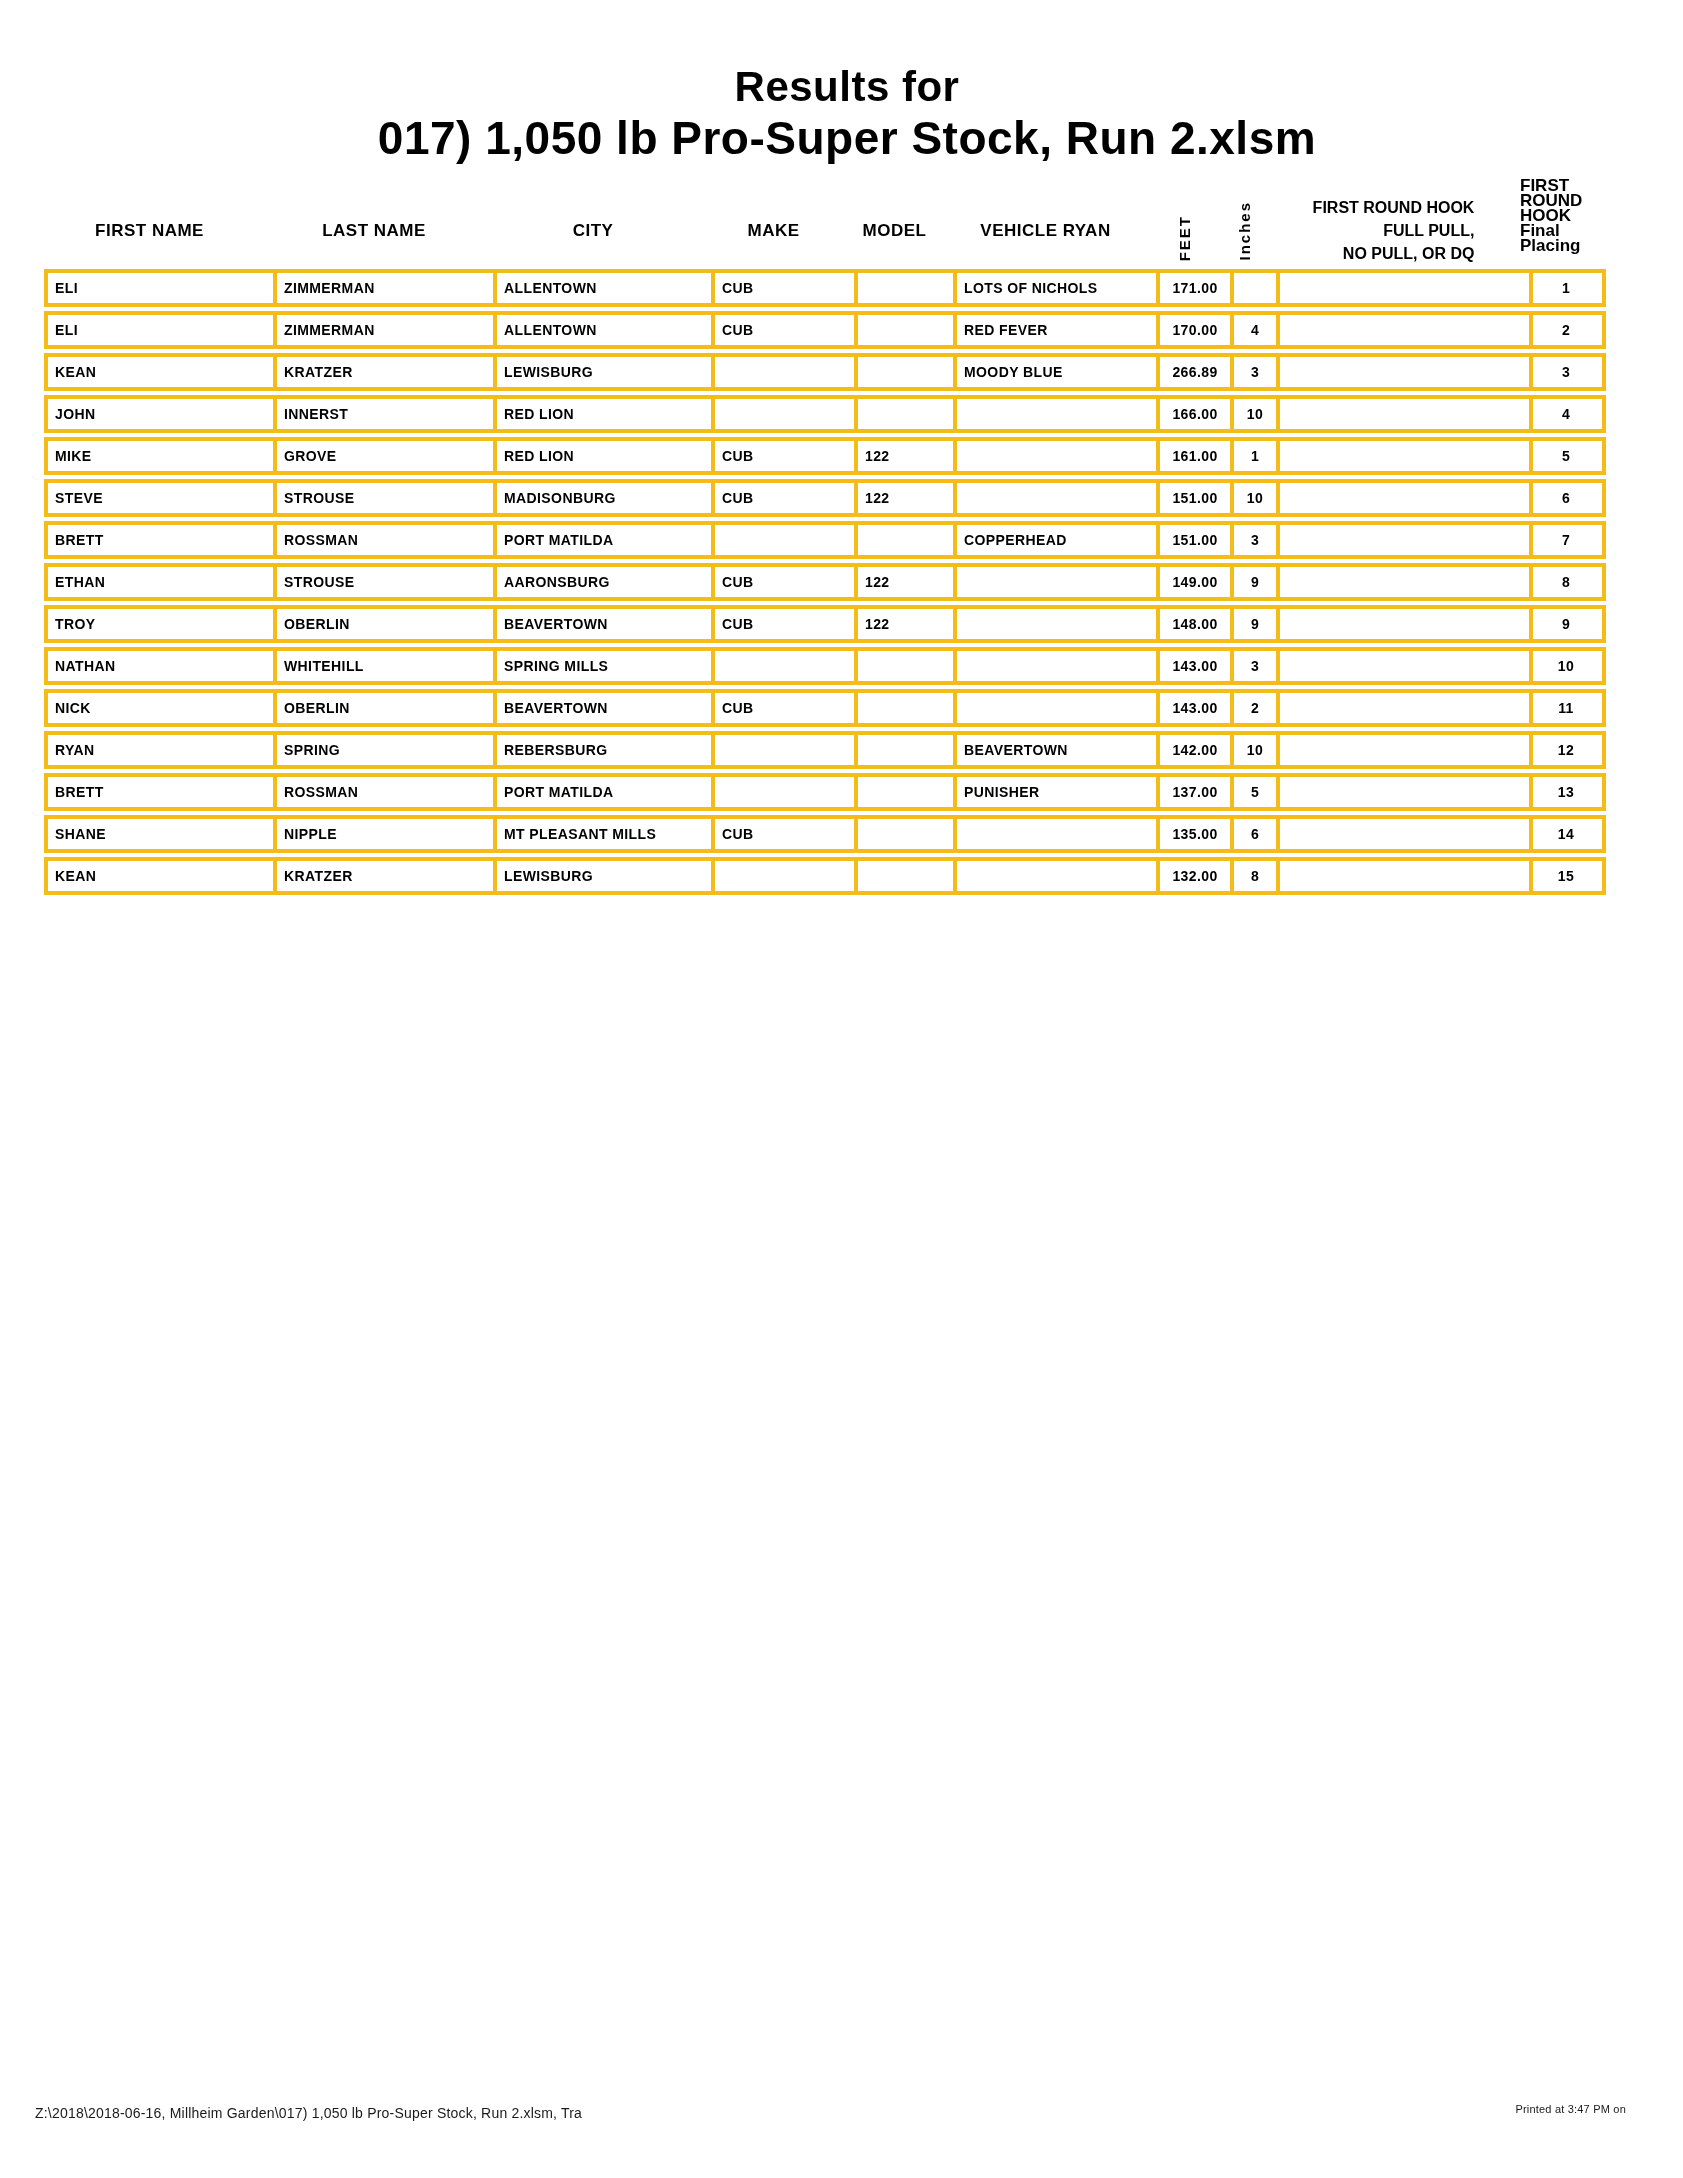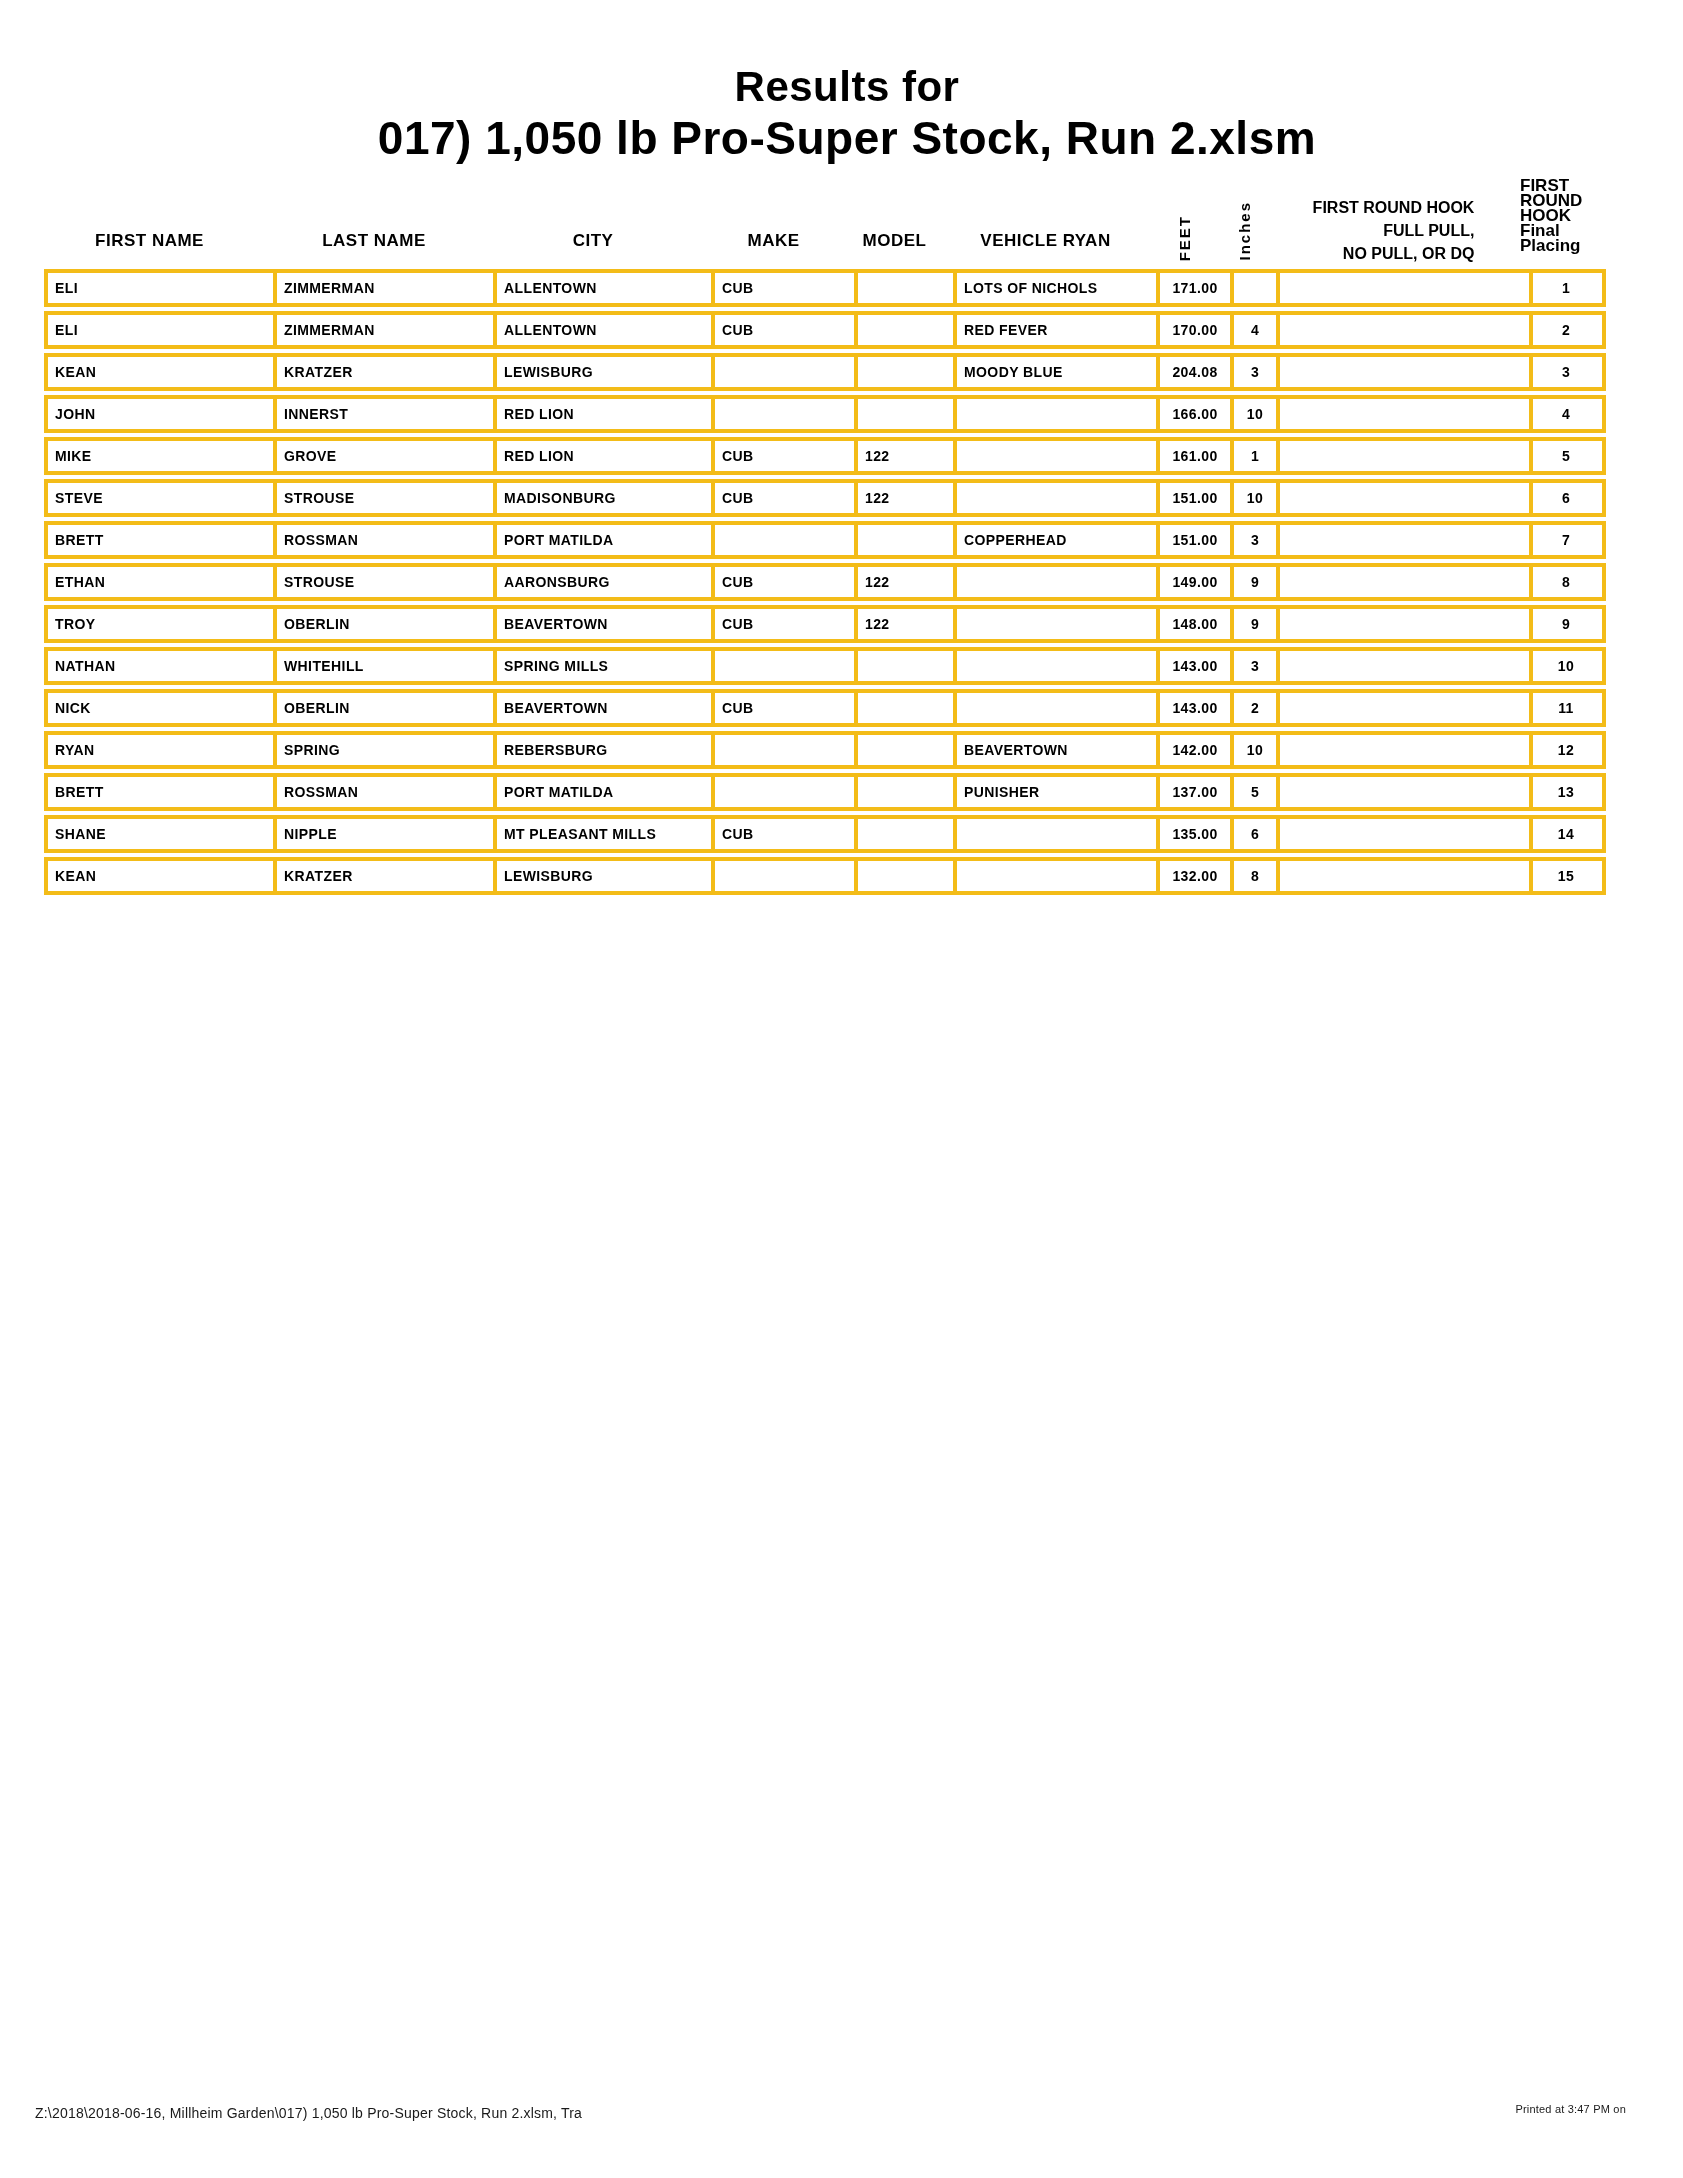--- a/index.html
+++ b/index.html
@@ -17,21 +17,21 @@
   .title-block { position:absolute; left:35px; width:1624px; text-align:center; }
   .title1 { position:absolute; top:63px; width:100%; font-size:42px; font-weight:bold; letter-spacing:0.5px; }
   .title2 { position:absolute; top:111px; width:100%; font-size:46px; font-weight:bold; letter-spacing:0.5px; }
 
   
   :root { --gold:#F3BC18; }
   .table-wrap { position:absolute; left:35px; top:168px; width:1562px; }
 
   .thead { display:flex; height:101px; width:1562px; }
   .hc { display:flex; flex-direction:column; justify-content:flex-end; align-items:center; flex:0 0 auto; }
-  .hc-label { font-size:17px; font-weight:bold; padding-bottom:18px; text-align:left; letter-spacing:0.5px; }
+  .hc-label { font-size:17px; font-weight:bold; padding-bottom:28px; text-align:left; letter-spacing:0.5px; }
   .hc-vert { padding-bottom:8px; }
   .vert {
     writing-mode:vertical-rl; transform:rotate(180deg);
     font-size:15px; font-weight:bold; letter-spacing:2px; line-height:1;
   }
   .hc-hook { font-size:16px; font-weight:bold; line-height:23px; text-align:right; padding-bottom:4px; }
   .hc-small { font-size:17px; font-weight:bold; line-height:15px; text-align:left; padding-bottom:16px; }
 
   
   .c1 { width:229px; } .c2 { width:220px; } .c3 { width:218px; }
@@ -151,21 +151,21 @@
     <div class="cell c10 num-center">2</div>
   </div>
 
   <div class="row">
     <div class="cell c1">KEAN</div>
     <div class="cell c2">KRATZER</div>
     <div class="cell c3">LEWISBURG</div>
     <div class="cell c4"></div>
     <div class="cell c5"></div>
     <div class="cell c6">MOODY BLUE</div>
-    <div class="cell c7 feet">204.08</div>
+    <div class="cell c7 feet">266.89</div>
     <div class="cell c8 num-center">3</div>
     <div class="cell c9"></div>
     <div class="cell c10 num-center">3</div>
   </div>
 
   <div class="row">
     <div class="cell c1">JOHN</div>
     <div class="cell c2">INNERST</div>
     <div class="cell c3">RED LION</div>
     <div class="cell c4"></div>

